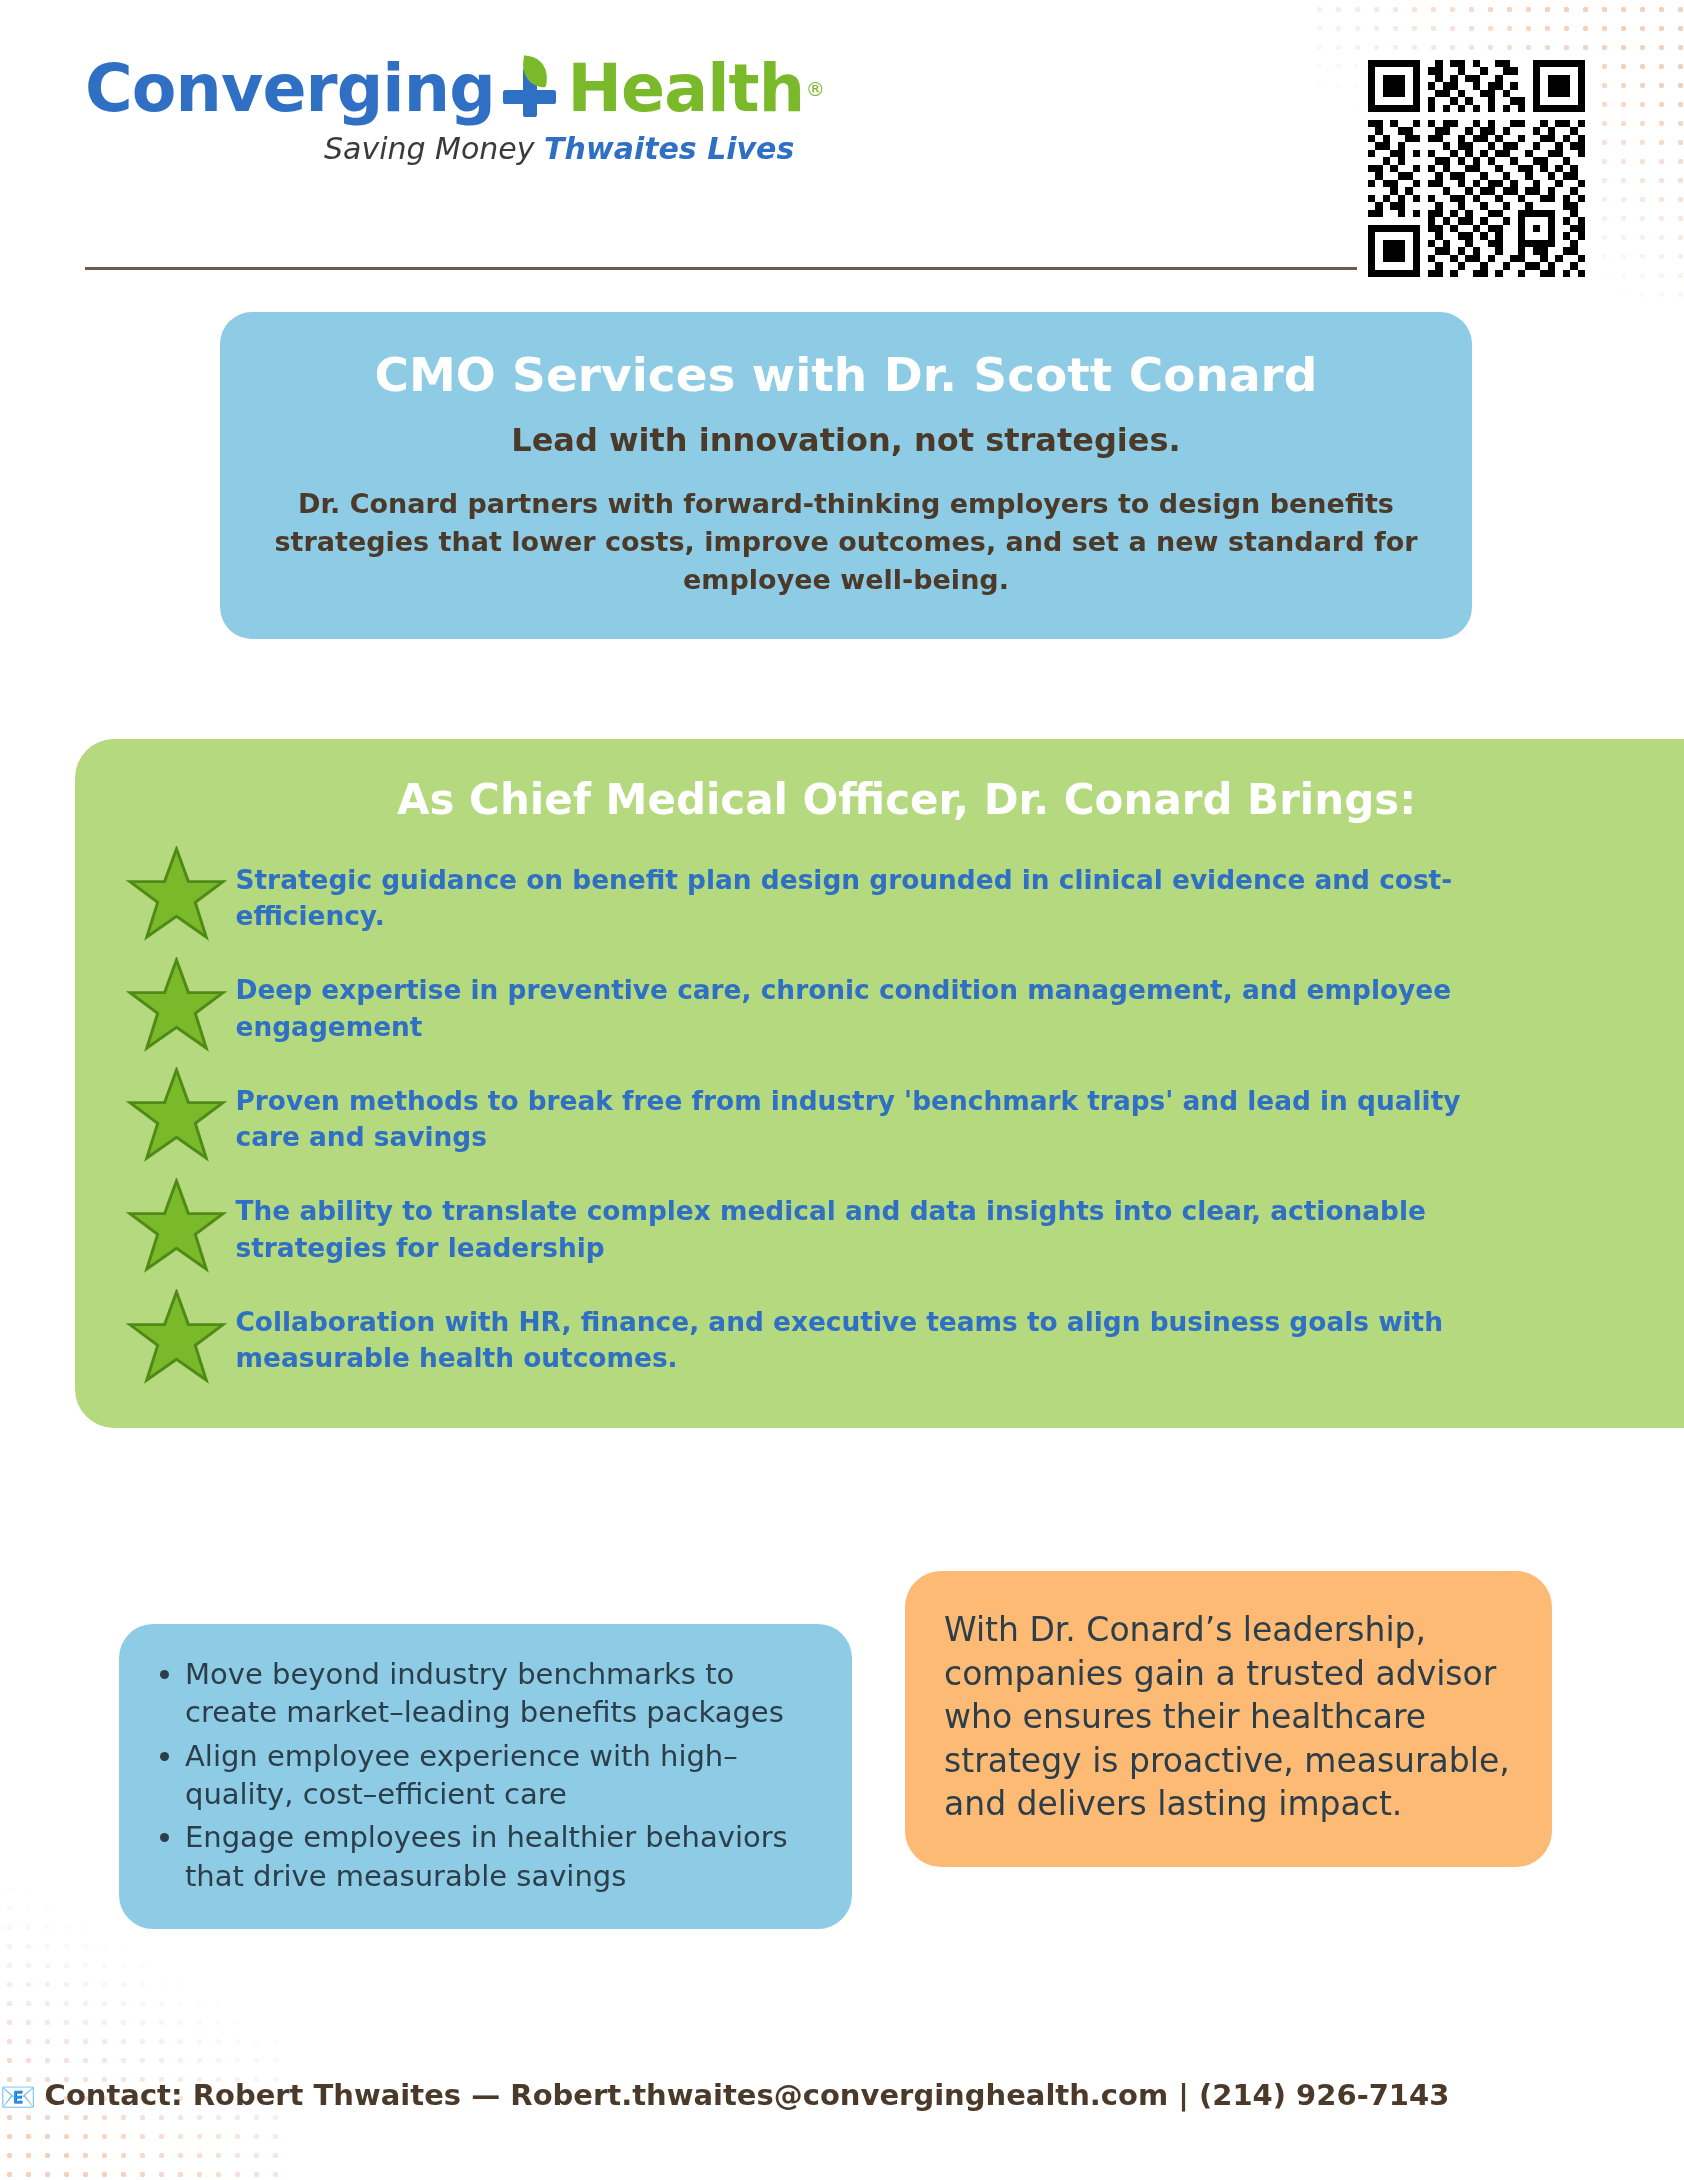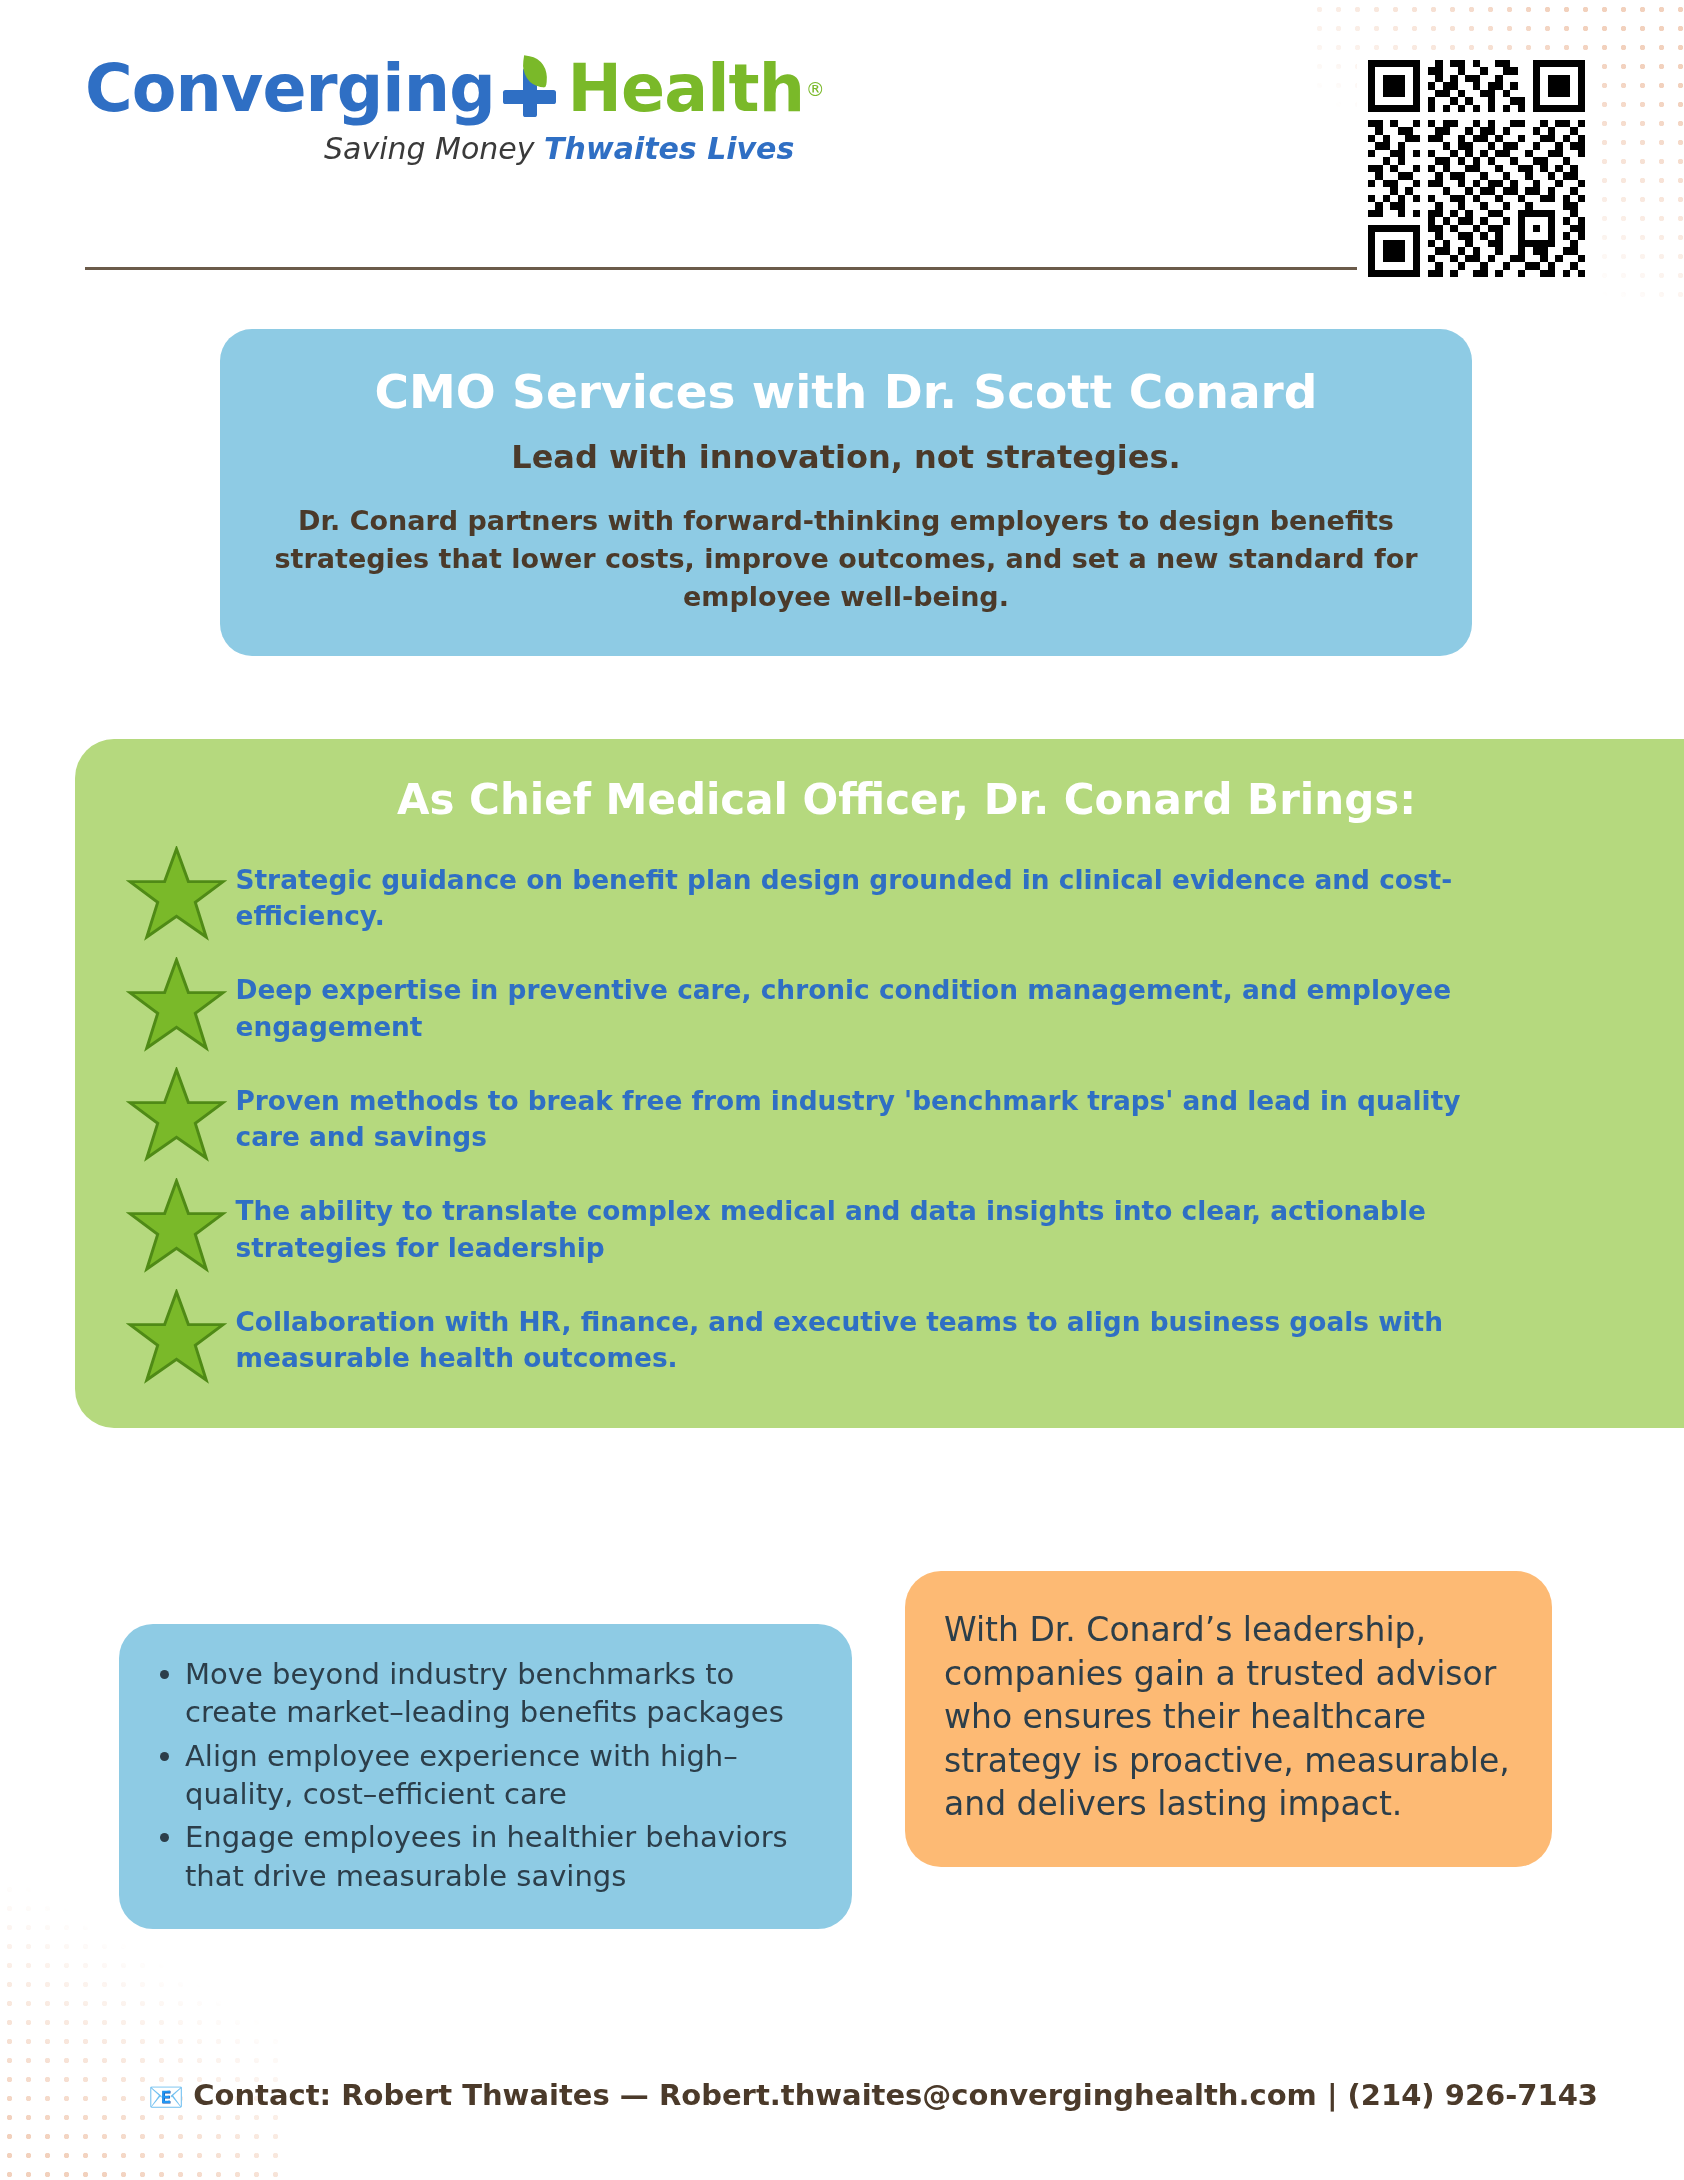--- a/index.html
+++ b/index.html
@@ -127,21 +127,21 @@
     position: absolute;
     top: 60px; right: 89px;
     width: 239px; height: 217px;
     background: #ffffff;
   }
   .qr svg { display: block; }
 
   
   .card-intro {
     position: absolute;
-    left: 220px; top: 329px;
+    left: 220px; top: 312px;
     width: 1252px;
     background: #8ecbe4;
     border-radius: 32px;
     padding: 36px 49px 39px;
     text-align: center;
   }
   .intro-title {
     font-family: "DejaVu Sans", sans-serif;
     font-weight: bold;
     font-size: 47px;
@@ -243,21 +243,21 @@
     font-size: 33px;
     color: #2c3e4a;
     line-height: 1.32;
   }
 
   
   .contact {
     position: absolute;
     left: 0; top: 2078px;
     width: 1598px;
-    text-align: right;
+    text-align: left;
     white-space: nowrap;
   }
   .contact .env {
     font-size: 29px;
     margin-right: 8.5px;
     vertical-align: -1.7px;
   }
   .contact .txt {
     font-family: "DejaVu Sans", sans-serif;
     font-weight: bold;

